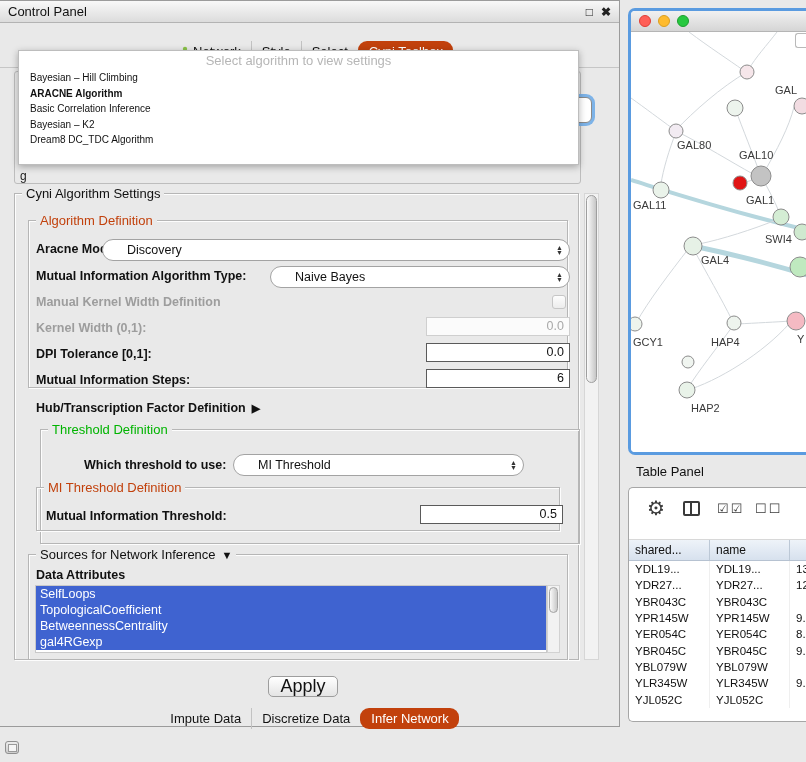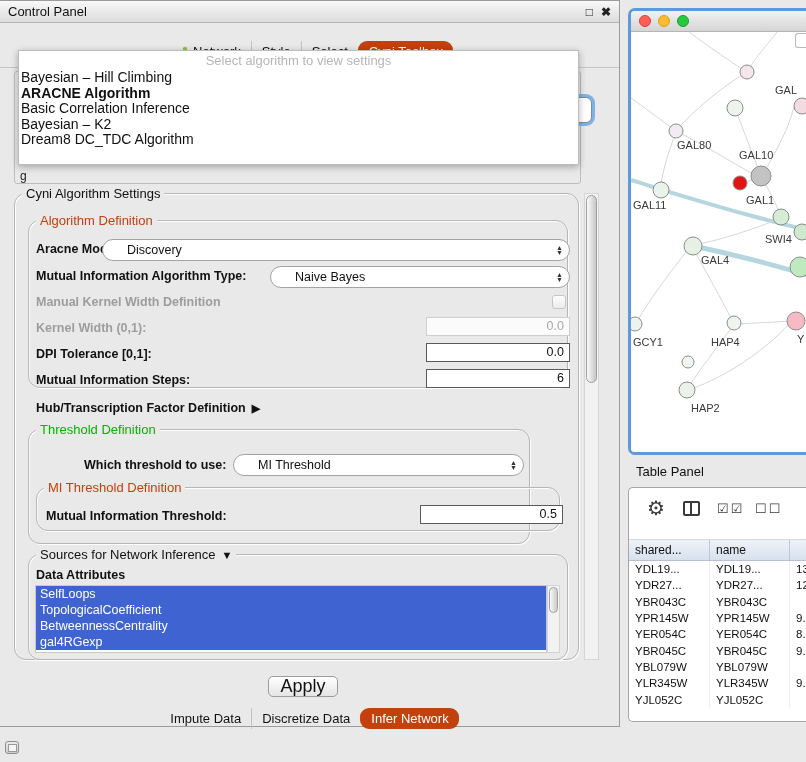--- a/index.html
+++ b/index.html
@@ -30,25 +30,25 @@
         border:1px solid #bdbdbd; border-radius:3px; z-index:1; }
   .ghost-combo { position:absolute; left:552px; top:96px; width:40px; height:26px;
         background:#fff; border:1px solid #8a8a8a; border-radius:6px;
         box-shadow:0 0 0 3px #7db3e8; z-index:2; }
   .ghost-g { position:absolute; left:20px; top:168px; font-size:12px; z-index:1; color:#222; }
 
   
   .dd { position:absolute; left:18px; top:49px; width:561px; height:115px; background:#fff;
         border:1px solid #bdbdbd; box-shadow:0 2px 7px rgba(0,0,0,.3); z-index:5; }
   .dd-ph { height:19px; line-height:19px; text-align:center; color:#b6b6b6; font-size:13px; }
-  .dd-item { height:15.5px; line-height:15.5px; font-size:14px; padding-left:2px; white-space:nowrap; }
+  .dd-item { height:15.5px; line-height:15.5px; font-size:10px; padding-left:11px; white-space:nowrap; }
   .dd-item.bold { font-weight:bold; }
 
   
-  .group { position:absolute; border:1px solid #b6b6b6; border-radius:12px;
+  .group { position:absolute; border:1px solid #b6b6b6; border-radius:0;
         box-shadow:inset 1px 1px 0 #fdfdfd, 1px 1px 0 #fdfdfd; }
   .group-title { position:absolute; top:-8px; left:7px; background:#e9e9e9; padding:0 4px;
         font-size:13px; color:#111; white-space:nowrap; }
   .t-blue { color:#c2410c; }
   .t-green { color:#00b400; }
 
   .lbl { position:absolute; font-size:12.5px; font-weight:bold; color:#111; white-space:nowrap; }
   .lbl.dis { color:#9d9d9d; }
 
   .combo { position:absolute; height:22px; background:#fff; border:1px solid #a3a3a3;
@@ -209,21 +209,21 @@
     <div class="lbl" style="left:36px; top:346px;">DPI Tolerance [0,1]:</div>
     <div class="field" style="left:426px; top:342px; width:144px;">0.0</div>
 
     <div class="lbl" style="left:36px; top:372px;">Mutual Information Steps:</div>
     <div class="field" style="left:426px; top:368px; width:144px;">6</div>
 
     <div class="lbl" style="left:36px; top:400px;">
       <span>Hub/Transcription Factor Definition</span><span class="tri">▶</span>
     </div>
 
-    <div class="group" style="left:28px; top:428px; width:502px; height:115px;">
+    <div class="group" style="left:40px; top:428px; width:540px; height:115px;">
       <span class="group-title t-green">Threshold Definition</span>
     </div>
     <div class="lbl" style="left:84px; top:457px;">Which threshold to use:</div>
     <div class="combo" style="left:233px; top:453px; width:291px;">
       <span>MI Threshold</span>
       <span class="updown">
           <span>▲</span>
           <span>▼</span>
         </span>
     </div>

